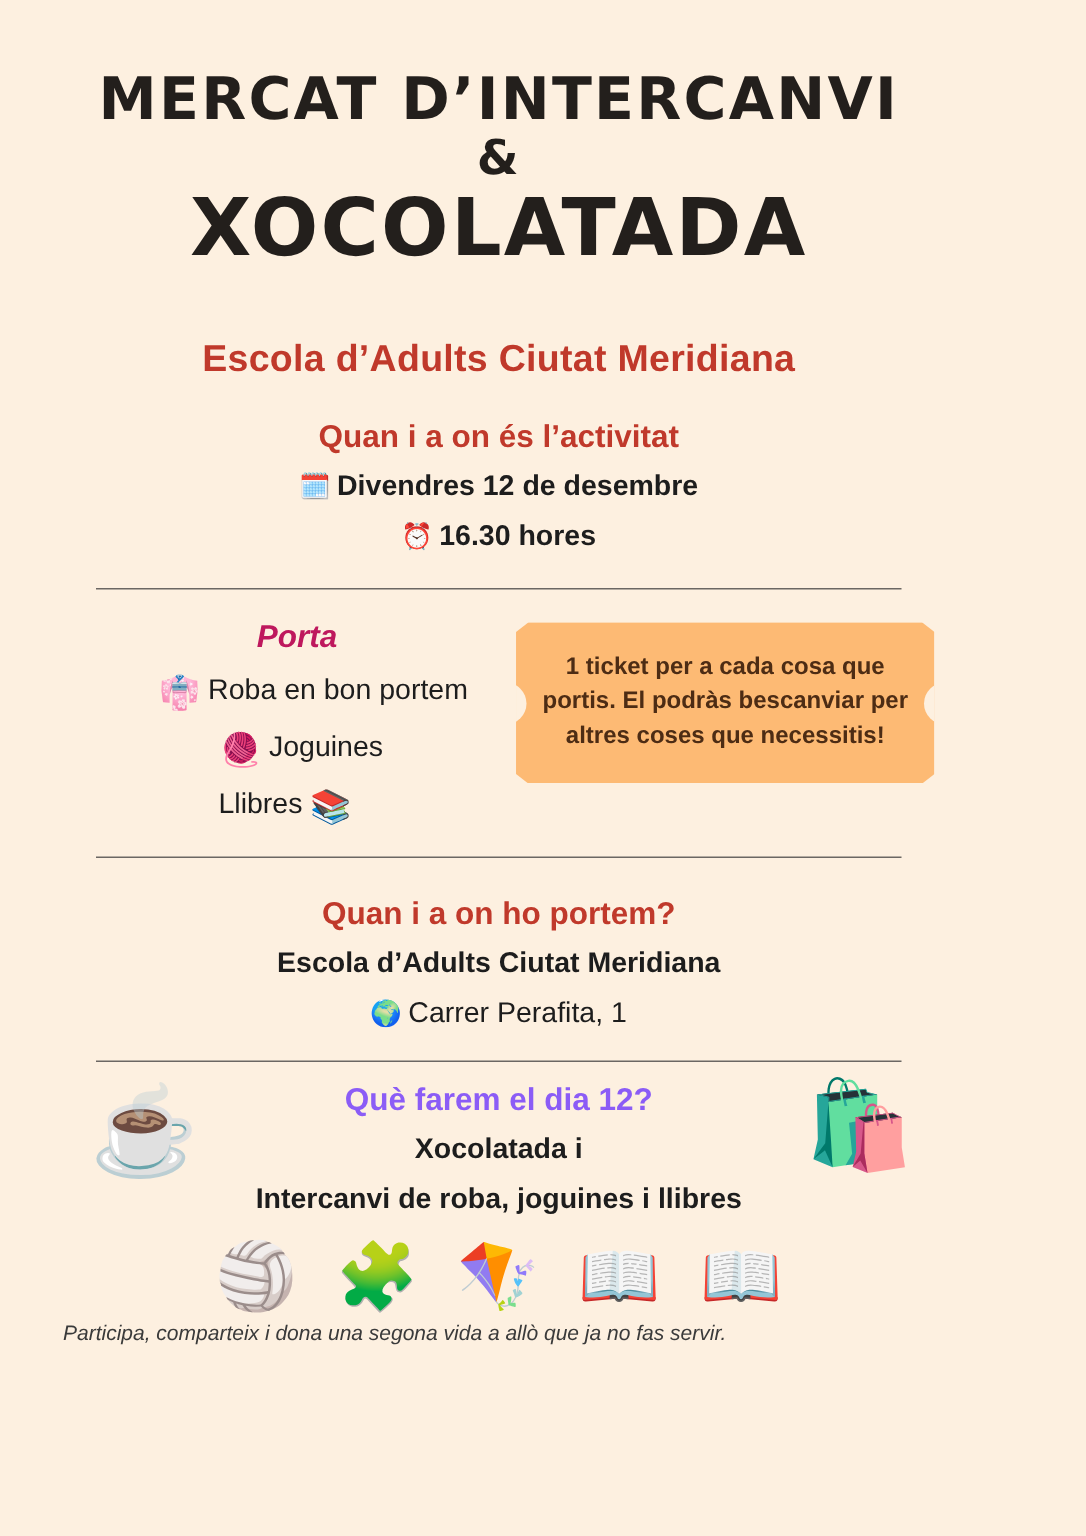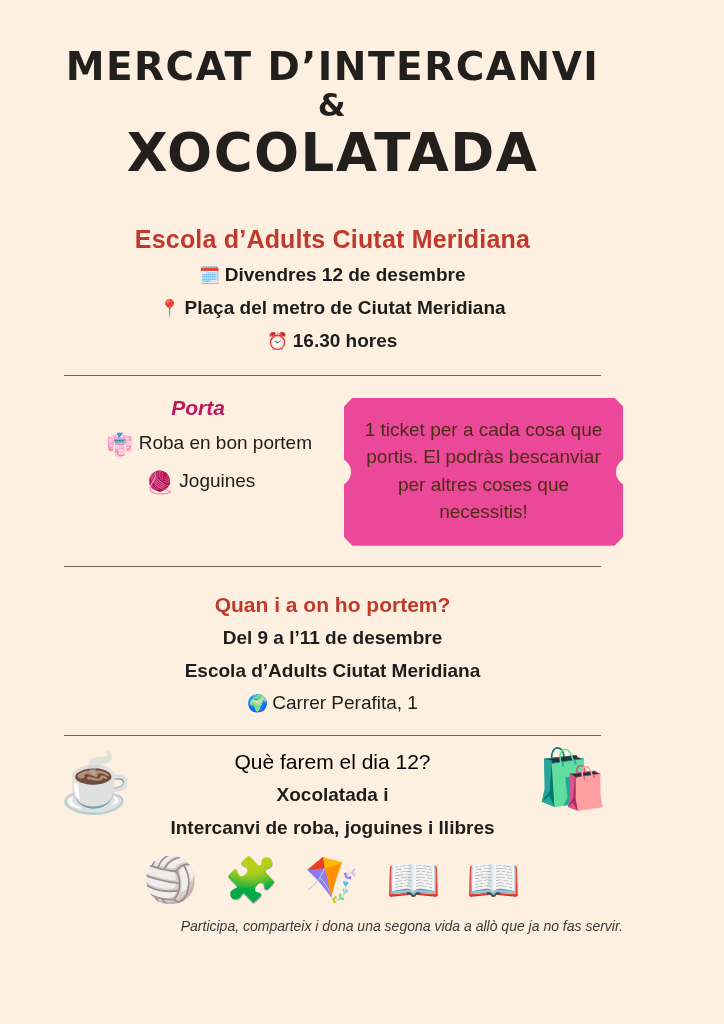--- a/index.html
+++ b/index.html
@@ -118,31 +118,32 @@
   .porta-item.i1 { padding-left: 40px; }
   .porta-item.i2 { padding-left: 24px; }
   .porta-item.i3 { padding-left: 2px; }
   .porta-item .emo { font-size: 22px; vertical-align: -3px; }
 
   
   .ticket {
     width: 284px;
     margin-left: 8px;
     margin-top: 8px;
-    background: #ec4899;
+    background: #fdba74;
     color: #4d2c14;
-    font-size: 19px;
+    font-size: 16px;
     line-height: 1.45;
     text-align: center;
     padding: 18px 16px 20px 16px;
     box-sizing: border-box;
     position: relative;
     clip-path: polygon(
       0% 6%, 3% 0%, 97% 0%, 100% 6%,
       100% 94%, 97% 100%, 3% 100%, 0% 94%);
+    font-weight: bold;
   }
   .ticket::before,
   .ticket::after {
     content: "";
     position: absolute;
     width: 14px;
     height: 28px;
     background: #fdf0e0;
     top: 50%;
     transform: translateY(-50%);
@@ -154,22 +155,22 @@
   .bring-block { margin-top: 12px; }
 
   
   .day12-section {
     position: relative;
     margin-top: 14px;
   }
   .day12-heading {
     text-align: center;
     font-size: 21px;
-    color: #000000;
-    font-weight: normal;
+    color: #8b5cf6;
+    font-weight: bold;
   }
   .mug {
     position: absolute;
     left: 18px;
     top: 4px;
     font-size: 58px;
     line-height: 1;
   }
   .rack {
     position: absolute;
@@ -181,72 +182,73 @@
   .icon-row {
     display: flex;
     justify-content: center;
     align-items: flex-end;
     gap: 26px;
     margin-top: 18px;
     font-size: 44px;
     line-height: 1;
   }
   .footer-note {
-    text-align: right;
+    text-align: left;
     font-style: italic;
     font-size: 14px;
     color: #3a3a3a;
-    margin-top: 16px;
+    margin-top: 6px;
   }
 </style>
 </head>
 <body>
 
 <div class="poster">
 
   <div class="title-block">
     <div class="title-line1">MERCAT D’INTERCANVI</div>
     <div class="title-amp">&amp;</div>
     <div class="title-line2">XOCOLATADA</div>
   </div>
 
   <div class="school-name">Escola d’Adults Ciutat Meridiana</div>
 
+  <div class="section-heading">Quan i a on és l’activitat</div>
   <div class="info-line">
     <span class="emo">🗓️</span><span>Divendres 12 de desembre</span>
-  </div>
-  <div class="info-line">
-    <span class="emo">📍</span><span>Plaça del metro de Ciutat Meridiana</span>
   </div>
   <div class="info-line">
     <span class="emo">⏰</span><span>16.30 hores</span>
   </div>
 
   <div class="divider"></div>
 
   <div class="porta-section">
     <div class="porta-left">
       <div class="porta-title">Porta</div>
       <div class="porta-item i1">
         <span class="emo">👘</span>
         <span>Roba en bon portem</span>
       </div>
       <div class="porta-item i2">
         <span class="emo">🧶</span>
         <span>Joguines</span>
       </div>
+      <div class="porta-item i3">
+        <span>Llibres</span>
+        <span class="emo">📚</span>
+      </div>
     </div>
     <div class="ticket">1 ticket per a cada cosa que portis. El podràs bescanviar per altres coses que necessitis!</div>
   </div>
 
   <div class="divider" style="margin-top:20px;"></div>
 
   <div class="bring-block">
     <div class="section-heading">Quan i a on ho portem?</div>
-    <div class="info-line">Del 9 a l’11 de desembre</div>
     <div class="info-line">Escola d’Adults Ciutat Meridiana</div>
     <div class="info-line" style="font-weight:normal;">
       <span class="emo">🌍</span><span>Carrer Perafita, 1</span>
     </div>
   </div>
 
   <div class="divider" style="margin-top:20px;"></div>
 
   <div class="day12-section">
     <div class="mug">☕</div>

